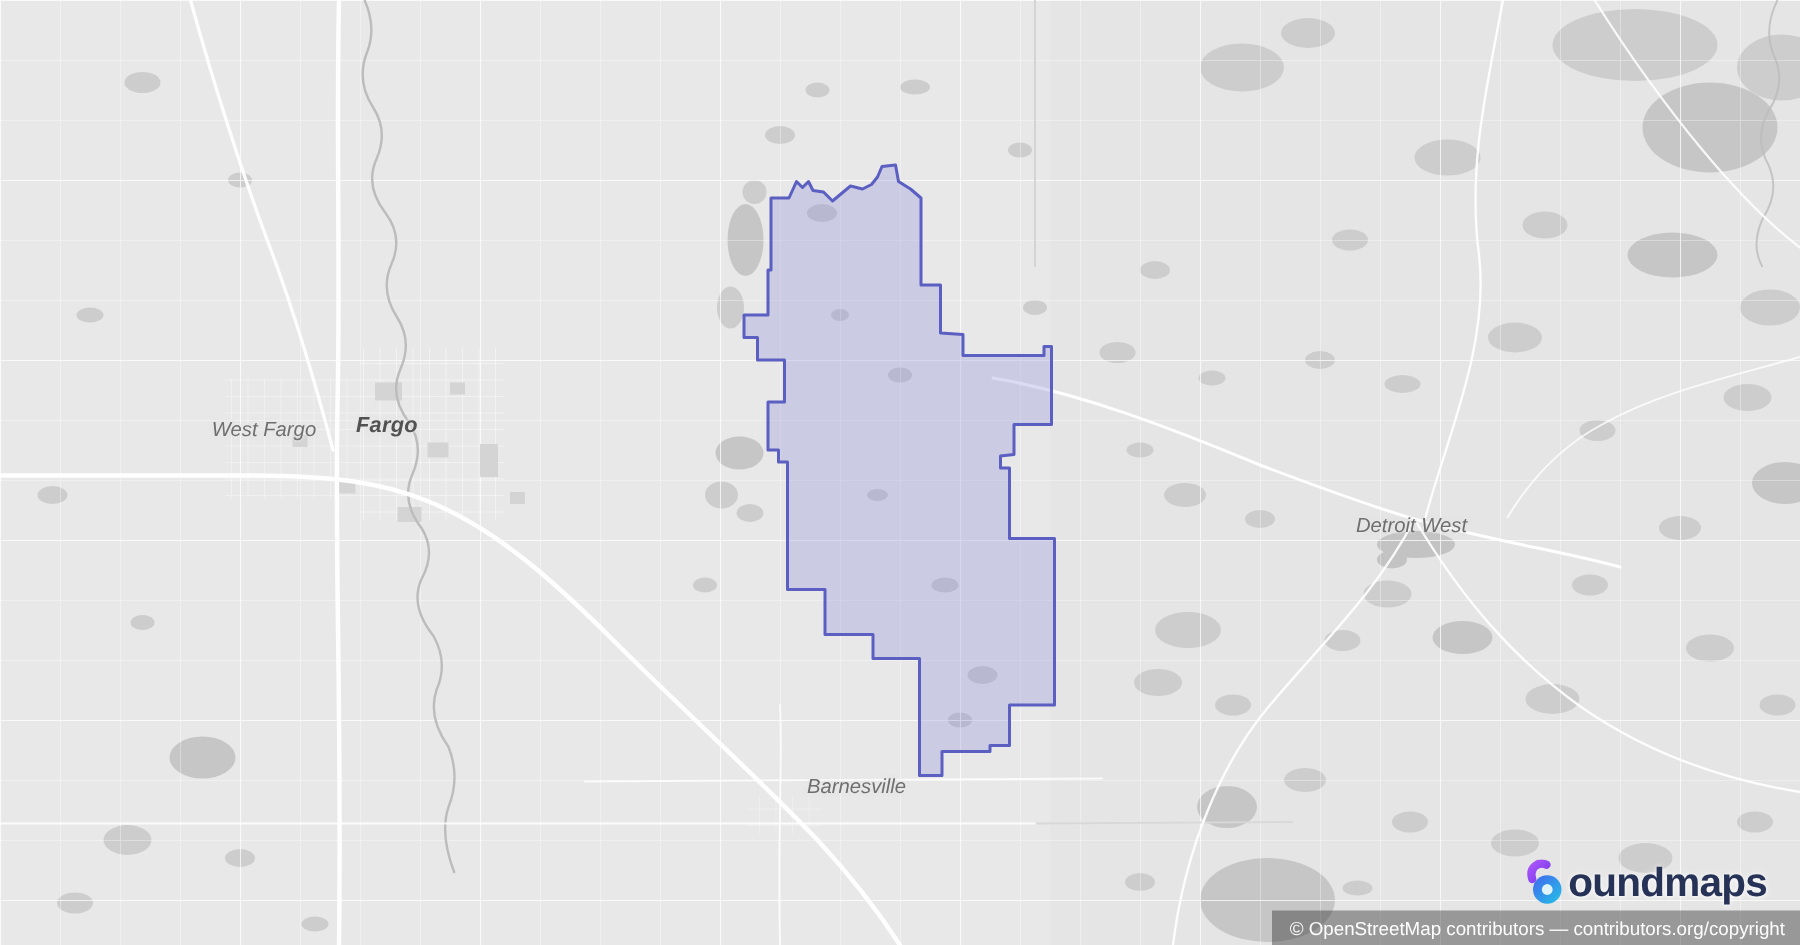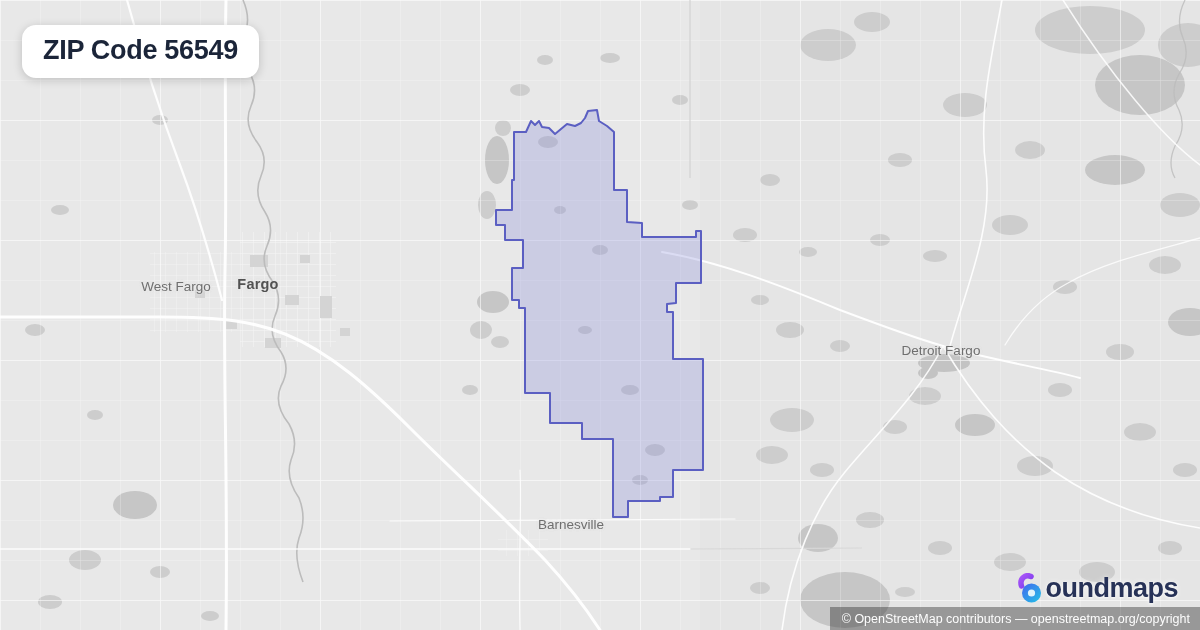--- a/index.html
+++ b/index.html
@@ -8,20 +8,21 @@
     font-family:"Liberation Sans",sans-serif;
     background:#e8e8e8;
   }
   .map{position:relative;width:1200px;height:630px;background:#e8e8e8;overflow:hidden;}
   .map svg.base{position:absolute;left:0;top:0;}
 
   .map-label{
     position:absolute;transform:translate(-50%,-50%);
     color:#6f6f6f;font-size:13.5px;white-space:nowrap;
     text-shadow:0 0 3px rgba(232,232,232,.9),0 0 3px rgba(232,232,232,.9);
+    font-style:italic;
   }
   .map-label.bold{font-weight:bold;color:#525252;font-size:14.5px;letter-spacing:.2px;text-align:center;}
 
   .badge{
     position:absolute;left:22px;top:25px;
     background:#ffffff;border-radius:14px;
     padding:10px 21px 12px 21px;
     box-shadow:0 2px 10px rgba(0,0,0,.18);
     font-size:27px;font-weight:bold;color:#1b2539;letter-spacing:-.3px;
   }
@@ -190,26 +191,23 @@
       <path stroke-width="1.6" opacity="0.9" d="M943,346 C975,400 1010,440 1055,472 C1100,503 1150,520 1200,528"></path>
       <path stroke-width="1.5" opacity="0.85" d="M1063,0 C1085,35 1110,70 1135,100 C1160,130 1180,150 1200,165"></path>
       <path stroke-width="1.3" opacity="0.8" d="M1200,238 C1150,252 1105,262 1068,283 C1040,298 1020,320 1005,345"></path>
     </g>
 
     <polygon points="514,132 526,132 531,121 535,125 539,121 542,127 549,128 555,134 561,129 567,124 575,126 581,123 585,118 588,111 597,110 599,121 607,126 614,132 614,190 627,190 627,222 642,223 642,237 696,237 696,231 701,231 701,283 676,283 676,303 667,304 667,312 673,312 673,359 703,359 703,470 673,470 673,497 660,497 660,501 628,501 628,517 613,517 613,439 582,439 582,423 550,423 550,393 525,393 525,308 519,308 519,300 512,300 512,268 523,268 523,240 505,240 505,225 496,225 496,210 512,210 512,180 514,180" stroke-width="2" stroke-linejoin="round" fill="rgba(128,132,214,0.28)" stroke="#5b5fc2"></polygon>
   </svg>
 
   <div class="map-label" style="left:176px;top:286px;">West Fargo</div>
   <div class="map-label bold" style="left:258px;top:284px;">Fargo</div>
-  <div class="map-label" style="left:941px;top:350px;">Detroit Fargo</div>
+  <div class="map-label" style="left:941px;top:350px;">Detroit West</div>
   <div class="map-label" style="left:526px;top:524px;margin-left:45px;">Barnesville</div>
 
-  <div class="badge">
-    <span>ZIP Code 56549</span>
-  </div>
 
   <div class="logo">
     <span style="display:inline-flex;">
       <svg width="27" height="31" viewBox="0 0 27 31">
         <defs>
           <linearGradient id="lgP" x1="0" y1="0" x2="1" y2="1">
             <stop offset="0" stop-color="#a855f7"></stop>
               <stop offset="1" stop-color="#7c3aed"></stop>
           </linearGradient>
           <linearGradient id="lgB" x1="0" y1="0" x2="1" y2="1">
@@ -219,16 +217,16 @@
         </defs>
         <path d="M4.5,13 C2,5 9,1 14,3.5" stroke="url(#lgP)" stroke-width="5.5" fill="none" stroke-linecap="round"></path>
         <circle cx="14.5" cy="20" r="9.5" fill="url(#lgB)"></circle>
         <circle cx="14.5" cy="20" r="3.6" fill="#dff4fb"></circle>
       </svg>
     </span>
     <span class="word">oundmaps</span>
   </div>
 
   <div class="attribution">
-    <span>© OpenStreetMap contributors — openstreetmap.org/copyright</span>
+    <span>© OpenStreetMap contributors — contributors.org/copyright</span>
   </div>
 
 </div>
 
 </body></html>

